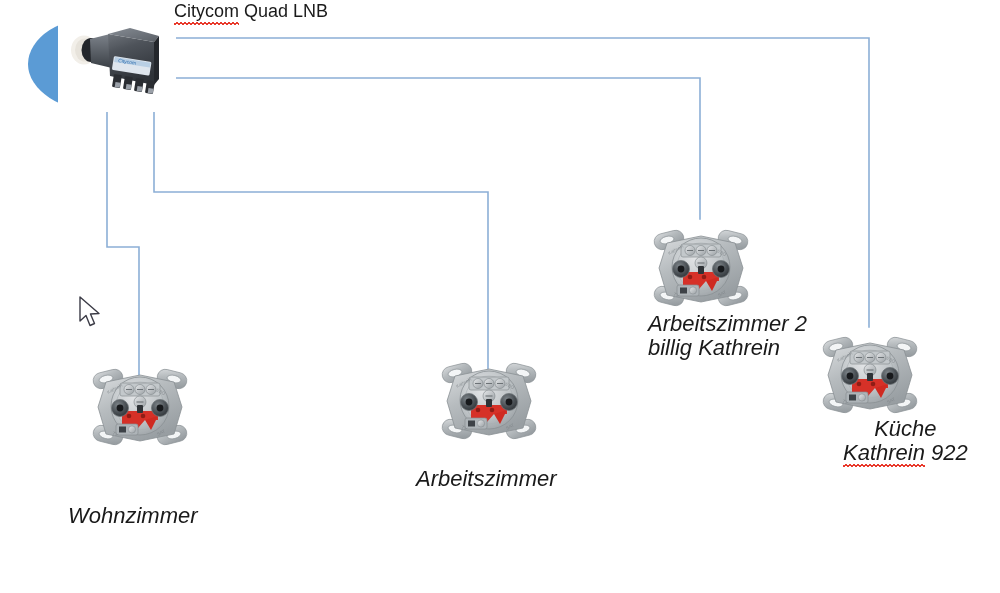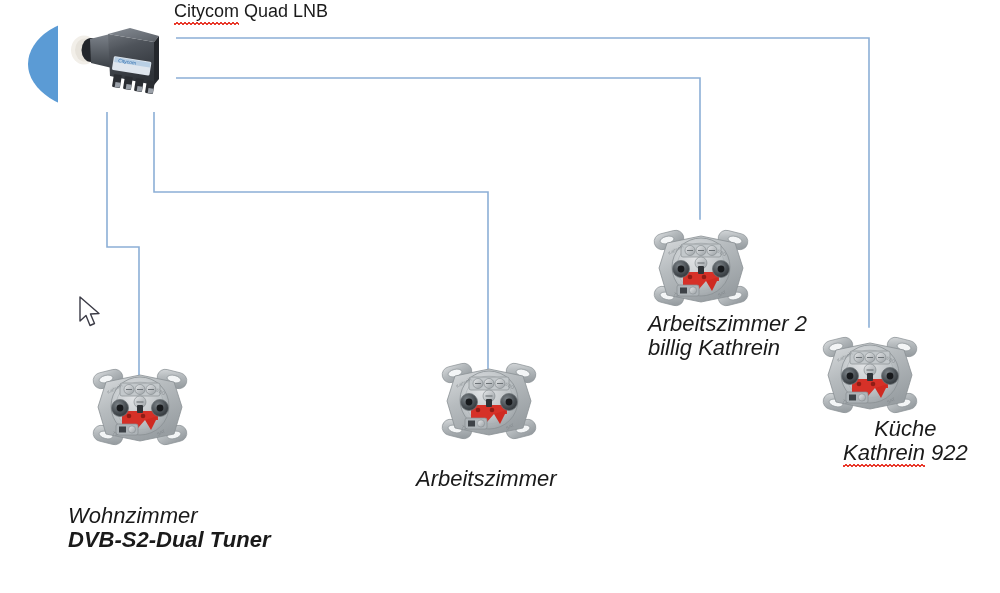--- a/index.html
+++ b/index.html
@@ -204,21 +204,20 @@
         <text x="20" y="36" transform="rotate(-28 20 36)">Kathrein</text>
         <text x="68" y="33" transform="rotate(28 68 33)">EBD</text>
         <text x="24" y="76" transform="rotate(30 24 76)">TV</text>
         <text x="70" y="78" transform="rotate(-28 70 78)">SAT</text>
       </g>
     </svg>
   </div>
 
   <div class="label" style="left:68px;top:459px;margin-top:45px;">
     <div>Wohnzimmer</div>
-    <div class="b">DVB-S2-Dual Tuner</div>
   </div>
 
   <div class="socket" style="left:437px;top:352px;">
     <svg viewBox="0 0 104 98" xmlns="http://www.w3.org/2000/svg">
       <use href="#_"></use>
       <g fill="url(#plateG)" stroke="#8d9397" stroke-width="0.7">
         <rect x="5" y="13" width="30" height="16" rx="8" transform="rotate(-14 20 21)"></rect>
         <rect x="69" y="13" width="30" height="16" rx="8" transform="rotate(14 84 21)"></rect>
         <rect x="5" y="69" width="30" height="16" rx="8" transform="rotate(14 20 77)"></rect>
         <rect x="69" y="69" width="30" height="16" rx="8" transform="rotate(-14 84 77)"></rect>

